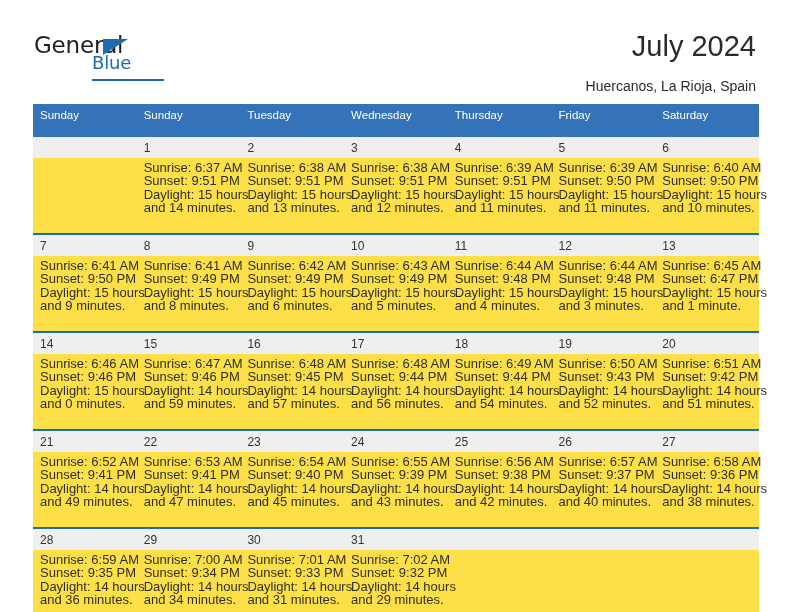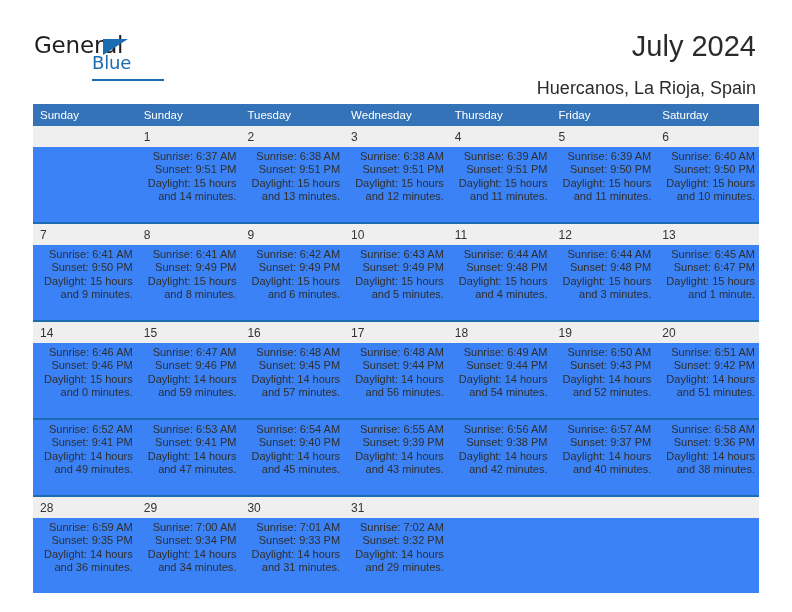--- a/index.html
+++ b/index.html
@@ -84,21 +84,21 @@
     color: #2b2b2b;
     font-weight: 400;
     text-align: right;
     white-space: nowrap;
     margin-left: 24px;
   }
   .subtitle {
     position: absolute;
     right: 36px;
     top: 78px;
-    font-size: 18px;
+    font-size: 14px;
     color: #2b2b2b;
     font-weight: 400;
     text-align: center;
     white-space: nowrap;
   }
 
   
   .calendar {
     position: absolute;
     left: 33px;
@@ -112,45 +112,44 @@
     width: 726px;
   }
   table.cal col { width: 103.714px; }
 
   thead th {
     background: #3573b9;
     color: #ffffff;
     font-size: 11.5px;
     font-weight: 400;
     text-align: left;
-    padding: 5px 0 5px 7px;
+    padding: 5px 0 16px 7px;
     height: 12px;
     border: none;
   }
 
   tr.daynum-row td {
     background: #efefef;
     font-size: 12px;
     color: #333333;
     padding: 4px 0 3px 7px;
     vertical-align: top;
     height: 12px;
     border: none;
   }
 
   tr.info-row td {
-    background: #3b82f6;
-    font-size: 11px;
+    background: #fde047;
+    font-size: 13px;
     line-height: 13.3px;
     color: #2f2f2f;
     padding: 3px 4px 10px 7px;
     vertical-align: top;
     height: 62px;
     border: none;
-    text-align: right;
   }
 
   tr.info-row td .line { white-space: nowrap; display: block; }
 
   tr.sep-row td {
     padding: 0;
     height: 2px;
     line-height: 0;
     font-size: 0;
     background: #ffffff;
@@ -363,20 +362,29 @@
               <span class="line">Sunset: 9:42 PM</span>
               <span class="line">Daylight: 14 hours</span>
               <span class="line">and 51 minutes.</span>
             </td>
           </tr>
           <tr class="sep-row">
             <td colspan="7">
               <span class="rule"></span>
             </td>
           </tr>
+          <tr class="daynum-row">
+            <td>21</td>
+            <td>22</td>
+            <td>23</td>
+            <td>24</td>
+            <td>25</td>
+            <td>26</td>
+            <td>27</td>
+          </tr>
           <tr class="info-row">
             <td>
               <span class="line">Sunrise: 6:52 AM</span>
               <span class="line">Sunset: 9:41 PM</span>
               <span class="line">Daylight: 14 hours</span>
               <span class="line">and 49 minutes.</span>
             </td>
             <td>
               <span class="line">Sunrise: 6:53 AM</span>
               <span class="line">Sunset: 9:41 PM</span>

